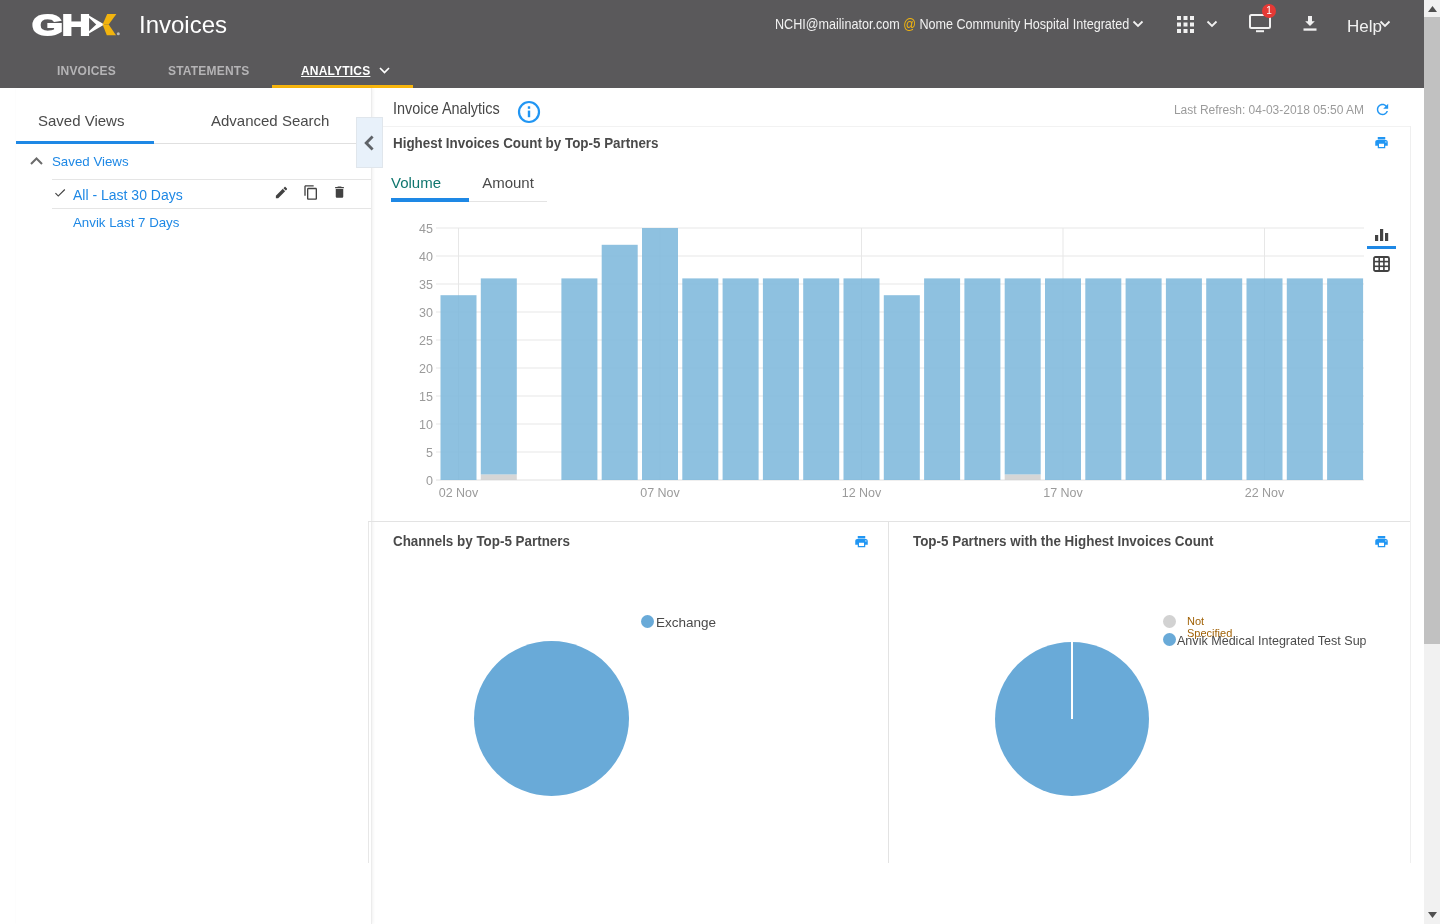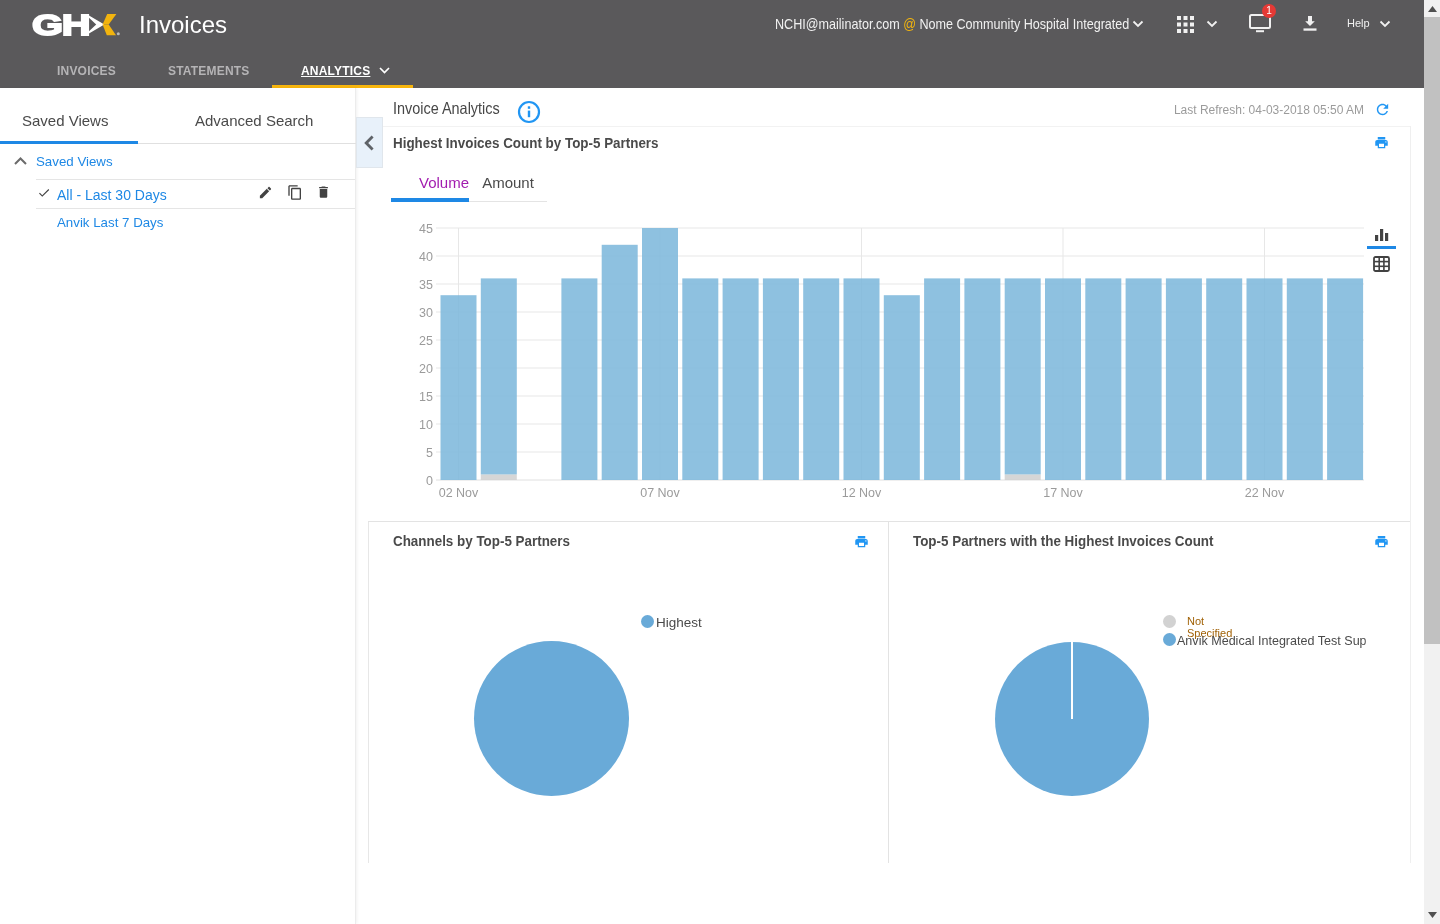--- a/index.html
+++ b/index.html
@@ -10,21 +10,21 @@
 
   
   #header { position:absolute; left:0; top:0; width:1424px; height:88px; background:#5a595b; }
   #appname { position:absolute; left:139px; top:11px; font-size:24px; color:#fff; }
   .hdrtxt { color:#f1f1f1; font-size:14.5px; }
   .at { color:#f2b40e; }
   .navtab { position:absolute; top:64px; font-size:12px; font-weight:bold; letter-spacing:0.2px; color:#b5b4b6; }
   #yellowbar { position:absolute; left:272px; top:84.5px; width:141px; height:3.5px; background:#f7b50c; }
 
   
-  #sidebar { position:absolute; left:0; top:88px; width:356px; height:836px; background:#fff; border-right:1px solid #ececec; box-shadow:1px 0 3px rgba(0,0,0,0.06); }
+  #sidebar { position:absolute; left:16px; top:88px; width:356px; height:836px; background:#fff; border-right:1px solid #ececec; box-shadow:1px 0 3px rgba(0,0,0,0.06); }
   .sbtab { position:absolute; top:24px; font-size:15px; color:#4a4a4a; }
   #sbtabline { position:absolute; left:0; top:55px; width:356px; height:1px; background:#e0e0e0; }
   #sbtabblue { position:absolute; left:0; top:53px; width:138px; height:3px; background:#1e88e5; }
   .blue { color:#1e88e5; }
   .divider { position:absolute; left:36px; width:319px; height:1px; background:#e5e5e5; }
 
   
   #collapse { position:absolute; left:356px; top:117px; width:27px; height:51px; background:#e8f1fa; border:1px solid #e0e6ec; z-index:5; }
 
   
@@ -81,21 +81,21 @@
       <rect x="1" y="1" width="20" height="13" rx="1.5" fill="none" stroke="#f1f1f1" stroke-width="2"></rect>
       <rect x="7" y="16.2" width="8" height="2" fill="#f1f1f1"></rect>
     </svg>
     <div class="abs" style="left:1262px; top:4px; width:14px; height:14px; border-radius:7px; background:#e53935; color:#fff; font-size:10px; text-align:center; line-height:14px;">1</div>
 
     <svg class="abs" style="left:1302px; top:16px;" width="16" height="15" viewBox="0 0 16 15">
       <path d="M8 10 L3.2 5.2 L6 5.2 L6 0 L10 0 L10 5.2 L12.8 5.2 Z" fill="#f1f1f1"></path>
       <rect x="1.5" y="12.4" width="13" height="2.3" fill="#f1f1f1"></rect>
     </svg>
 
-    <div class="abs hdrtxt" style="left:1347px; top:16.5px; font-size:11px;">Help</div>
+    <div class="abs hdrtxt" style="left:1347px; top:16.5px; font-size:17px;">Help</div>
     <svg class="abs" style="left:1379px; top:20px;" width="12" height="8" viewBox="0 0 12 8">
         <path d="M1.5 1.5 L6 6 L10.5 1.5" fill="none" stroke="#f1f1f1" stroke-width="1.8"></path>
       </svg>
 
     <div class="navtab" style="left:57px;">INVOICES</div>
     <div class="navtab" style="left:168px;">STATEMENTS</div>
     <div class="navtab" style="left:301px; color:#fff;text-decoration:underline;">ANALYTICS</div>
     <svg class="abs" style="left:379px; top:67px;" width="11" height="7" viewBox="0 0 11 7">
         <path d="M1 1 L5.5 5.5 L10 1" fill="none" stroke="#fff" stroke-width="1.7"></path>
       </svg>
@@ -152,21 +152,21 @@
   <div id="cardL"></div>
   <div id="cardR"></div>
   <div id="rowline"></div>
   <div id="vdivider"></div>
 
   <div class="abs cardtitle" style="left:393px; top:135px;">Highest Invoices Count by Top-5 Partners</div>
   <svg class="abs" style="left:1374px; top:135px;" width="15" height="15" viewBox="0 0 24 24">
       <path d="M19 8H5c-1.66 0-3 1.34-3 3v6h4v4h12v-4h4v-6c0-1.66-1.34-3-3-3zm-3 11H8v-5h8v5zm3-7c-.55 0-1-.45-1-1s.45-1 1-1 1 .45 1 1-.45 1-1 1zm-1-9H6v4h12V3z" fill="#2196f3"></path>
     </svg>
 
-  <div class="abs" style="left:391px; top:174px; width:78px; text-align:right; font-size:15px; color:#a21caf;">Volume</div>
+  <div class="abs" style="left:391px; top:174px; width:78px; text-align:left; font-size:15px; color:#0f766e;">Volume</div>
   <div class="abs" style="left:469px; top:174px; width:78px; text-align:center; font-size:15px; color:#4a4a4a;">Amount</div>
   <div class="abs" style="left:391px; top:198px; width:78px; height:3.5px; background:#1e88e5;"></div>
   <div class="abs" style="left:469px; top:200.5px; width:78px; height:1px; background:#e4e4e4;"></div>
 
   <svg id="barchart" class="abs" style="left:410px; top:218px;" width="990" height="282" viewBox="0 0 990 282">
       <line x1="48.5" y1="10" x2="48.5" y2="262" stroke="#e7e7e7" stroke-width="1"></line>
       <line x1="250" y1="10" x2="250" y2="262" stroke="#e7e7e7" stroke-width="1"></line>
       <line x1="451.5" y1="10" x2="451.5" y2="262" stroke="#e7e7e7" stroke-width="1"></line>
       <line x1="653" y1="10" x2="653" y2="262" stroke="#e7e7e7" stroke-width="1"></line>
       <line x1="854.5" y1="10" x2="854.5" y2="262" stroke="#e7e7e7" stroke-width="1"></line>
@@ -233,21 +233,21 @@
     <line x1="10.9" y1="1" x2="10.9" y2="15" stroke="#424242" stroke-width="1.6"></line>
     <line x1="1" y1="5.6" x2="16" y2="5.6" stroke="#424242" stroke-width="1.6"></line>
     <line x1="1" y1="10.3" x2="16" y2="10.3" stroke="#424242" stroke-width="1.6"></line>
   </svg>
 
   <div class="abs cardtitle" style="left:393px; top:533px;">Channels by Top-5 Partners</div>
   <svg class="abs" style="left:854px; top:534px;" width="15" height="15" viewBox="0 0 24 24">
       <path d="M19 8H5c-1.66 0-3 1.34-3 3v6h4v4h12v-4h4v-6c0-1.66-1.34-3-3-3zm-3 11H8v-5h8v5zm3-7c-.55 0-1-.45-1-1s.45-1 1-1 1 .45 1 1-.45 1-1 1zm-1-9H6v4h12V3z" fill="#2196f3"></path>
     </svg>
   <div class="abs" style="left:641px; top:615px; width:13px; height:13px; border-radius:7px; background:#69aad8;"></div>
-  <div class="abs" style="left:656px; top:614.5px; font-size:13.5px; color:#4a4a4a;">Highest</div>
+  <div class="abs" style="left:656px; top:614.5px; font-size:13.5px; color:#4a4a4a;">Exchange</div>
   <div class="abs" style="left:474px; top:641px; width:155px; height:155px; border-radius:50%; background:#69aad8;"></div>
 
   <div class="abs cardtitle" style="left:913px; top:533px;">Top-5 Partners with the Highest Invoices Count</div>
   <svg class="abs" style="left:1374px; top:534px;" width="15" height="15" viewBox="0 0 24 24">
       <path d="M19 8H5c-1.66 0-3 1.34-3 3v6h4v4h12v-4h4v-6c0-1.66-1.34-3-3-3zm-3 11H8v-5h8v5zm3-7c-.55 0-1-.45-1-1s.45-1 1-1 1 .45 1 1-.45 1-1 1zm-1-9H6v4h12V3z" fill="#2196f3"></path>
     </svg>
   <div class="abs" style="left:1163px; top:615px; width:13px; height:13px; border-radius:7px; background:#d2d2d2;"></div>
   <div class="abs" style="left:1177px; top:614.5px; font-size:11px; color:#a16207;margin-left:10px;">Not Specified</div>
   <div class="abs" style="left:1163px; top:633px; width:13px; height:13px; border-radius:7px; background:#69aad8;"></div>
   <div class="abs" style="left:1177px; top:632.5px; font-size:13.5px; color:#4a4a4a; width:203px; overflow:hidden; white-space:nowrap; transform:scaleX(0.93); transform-origin:0 0;">Anvik Medical Integrated Test Supp</div>

